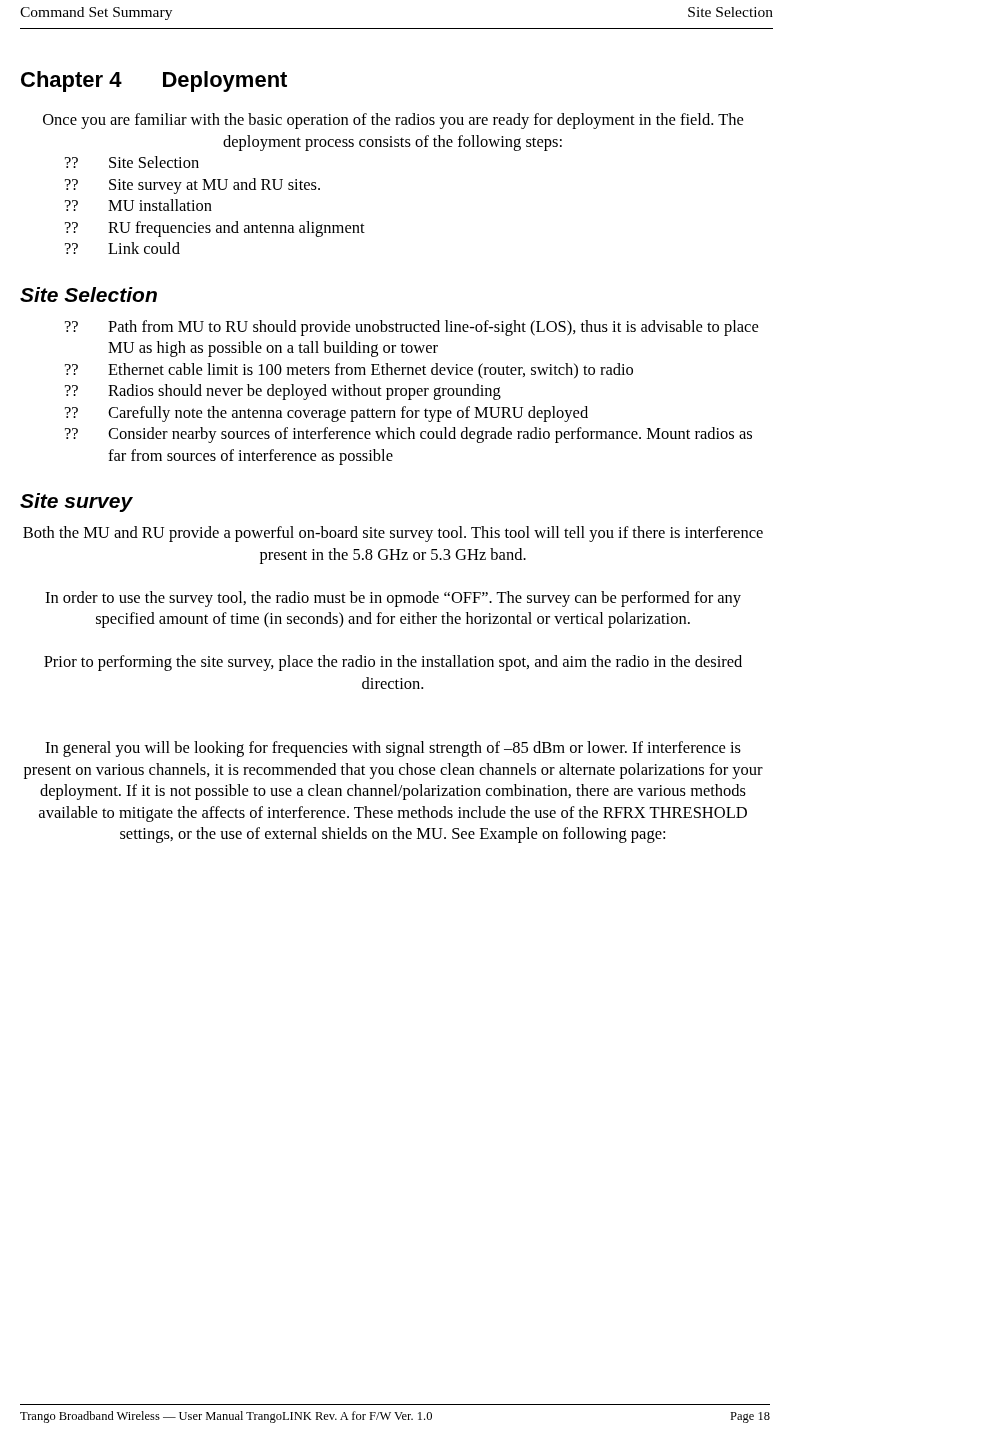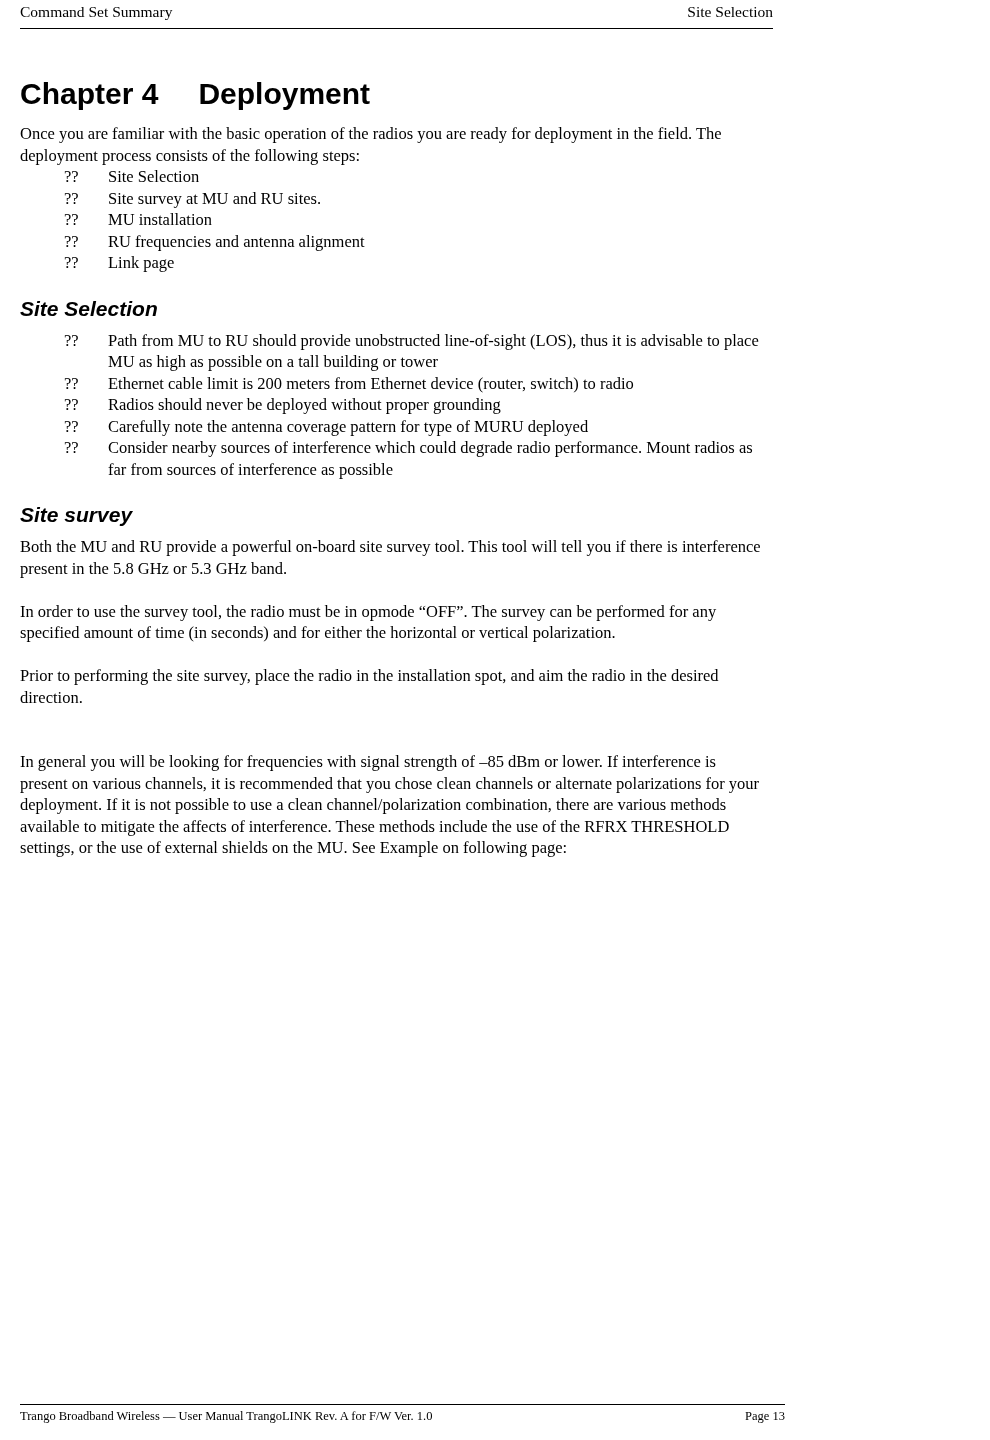--- a/index.html
+++ b/index.html
@@ -35,64 +35,64 @@
   }
   .header-rule {
     border-bottom: 1px solid #000;
     margin: 0 0 0 0;
     height: 0;
   }
   
   .footer {
     position: absolute;
     left: 20px;
-    right: 8px;
+    right: 23px;
     bottom: 16px;
     font-family: Liberation Serif, serif;
   }
   .footer-rule {
     border-top: 1px solid #000;
     height: 0;
     margin-bottom: 3px;
   }
   .footer-row {
     display: flex;
     justify-content: space-between;
     font-size: 12.5px;
     line-height: 16px;
   }
   
   .content {
     padding-top: 30px;
   }
   h1.chapter {
     font-family: "Liberation Sans", sans-serif;
-    font-size: 30px;
+    font-size: 22px;
     font-weight: bold;
-    margin: 16px 0 10px 0;
+    margin: 2px 0 10px 0;
     line-height: 38px;
     letter-spacing: 0px;
   }
   h1.chapter .chap-gap {
     display: inline-block;
     width: 40px;
   }
   h2.section {
     font-family: "Liberation Sans", sans-serif;
     font-size: 21px;
     font-weight: bold;
     font-style: italic;
     margin: 22px 0 8px 0;
     line-height: 26px;
   }
   p.body {
     font-size: 16.5px;
     line-height: 21.5px;
     margin: 0 7px 0 0;
-    text-align: left;
+    text-align: center;
   }
   ul.bullets {
     list-style: none;
     margin: 0;
     padding: 0;
   }
   ul.bullets li {
     font-size: 16.5px;
     line-height: 21.5px;
     padding-left: 88px;
@@ -124,29 +124,29 @@
       <span>Chapter 4</span><span class="chap-gap"></span><span>Deployment</span>
     </h1>
 
     <p class="body">Once you are familiar with the basic operation of the radios you are ready for deployment in the field.  The deployment process consists of the following steps:</p>
 
     <ul class="bullets">
       <li><span class="marker">??</span><span>Site Selection</span></li>
       <li><span class="marker">??</span><span>Site survey at MU and RU sites.</span></li>
       <li><span class="marker">??</span><span>MU installation</span></li>
       <li><span class="marker">??</span><span>RU frequencies and antenna alignment</span></li>
-      <li><span class="marker">??</span><span>Link page</span></li>
+      <li><span class="marker">??</span><span>Link could</span></li>
     </ul>
 
     <h2 class="section">Site Selection</h2>
 
 
     <ul class="bullets">
       <li><span class="marker">??</span><span>Path from MU to RU should provide unobstructed line-of-sight (LOS), thus it is advisable to place MU as high as possible on a tall building or tower</span></li>
-      <li><span class="marker">??</span><span>Ethernet cable limit is 200 meters from Ethernet device (router, switch) to radio</span></li>
+      <li><span class="marker">??</span><span>Ethernet cable limit is 100 meters from Ethernet device (router, switch) to radio</span></li>
       <li><span class="marker">??</span><span>Radios should never be deployed without proper grounding</span></li>
       <li><span class="marker">??</span><span>Carefully note the antenna coverage pattern for type of MURU deployed</span></li>
       <li><span class="marker">??</span><span>Consider nearby sources of interference which could degrade radio performance.  Mount radios as far from sources of interference as possible</span></li>
     </ul>
 
     <h2 class="section">Site survey</h2>
 
     <p class="body">Both the MU and RU provide a powerful on-board site survey tool.  This tool will tell you if there is interference present in the 5.8 GHz or 5.3 GHz band.</p>
     <div class="blankline"></div>
     <p class="body">In order to use the survey tool, the radio must be in opmode “OFF”.  The survey can be performed for any specified amount of time (in seconds) and for either the horizontal or vertical polarization.</p>
@@ -155,17 +155,17 @@
     <div class="blankline"></div>
     <div class="blankline"></div>
     <p class="body">In general you will be looking for frequencies with signal strength of –85 dBm or lower.  If interference is present on various channels, it is recommended that you chose clean channels or alternate polarizations for your deployment.  If it is not possible to use a clean channel/polarization combination, there are various methods available to mitigate the affects of interference.  These methods include the use of the RFRX THRESHOLD settings, or the use of external shields on the MU.  See Example on following page:</p>
 
   </div>
 
   <div class="footer">
     <div class="footer-rule"></div>
     <div class="footer-row">
       <div>Trango Broadband Wireless — User Manual TrangoLINK  Rev. A  for F/W Ver. 1.0</div>
-      <div>Page 13</div>
+      <div>Page 18</div>
     </div>
   </div>
 
 </div>
 
 </body></html>

